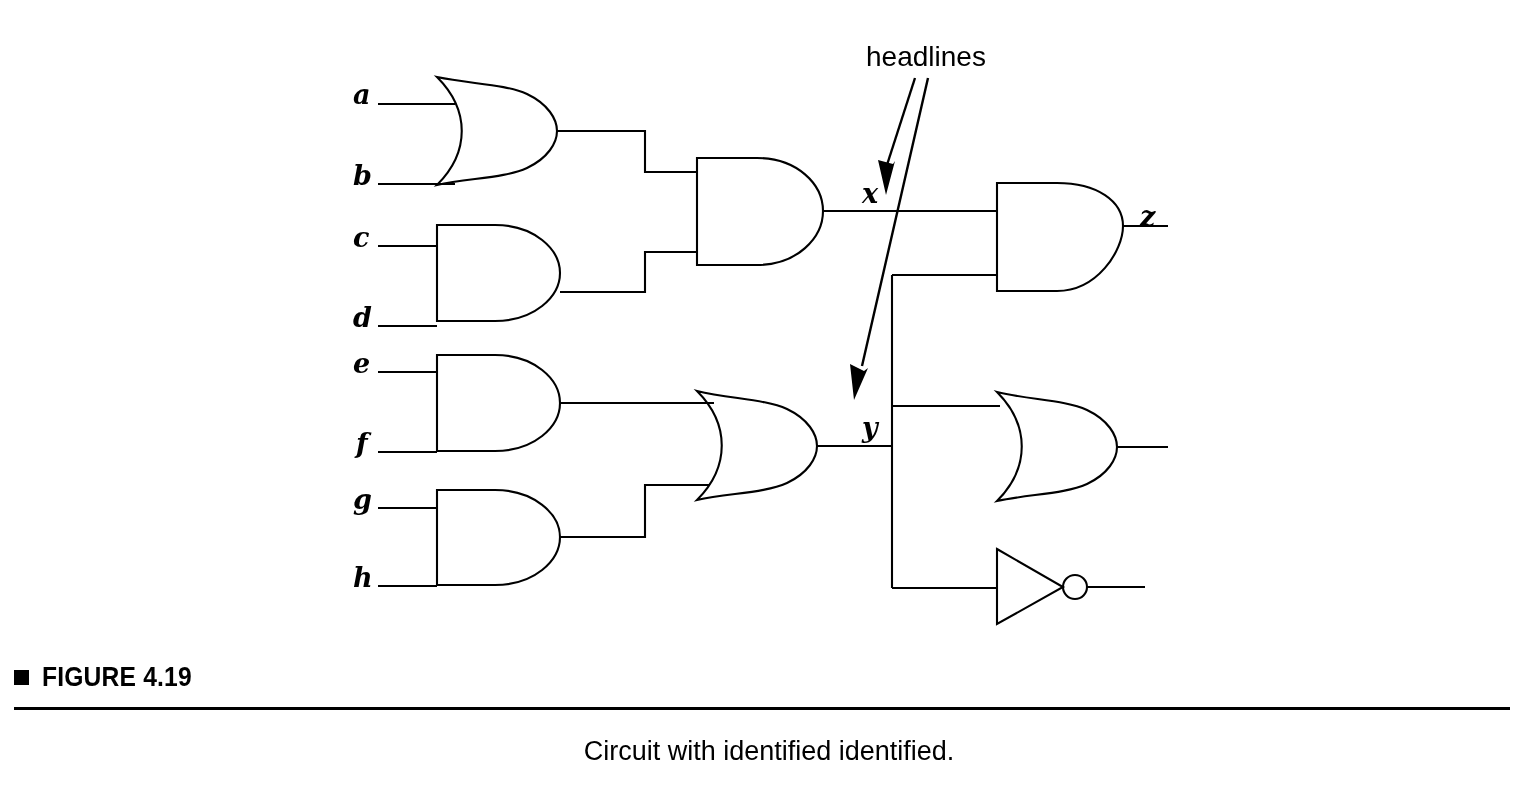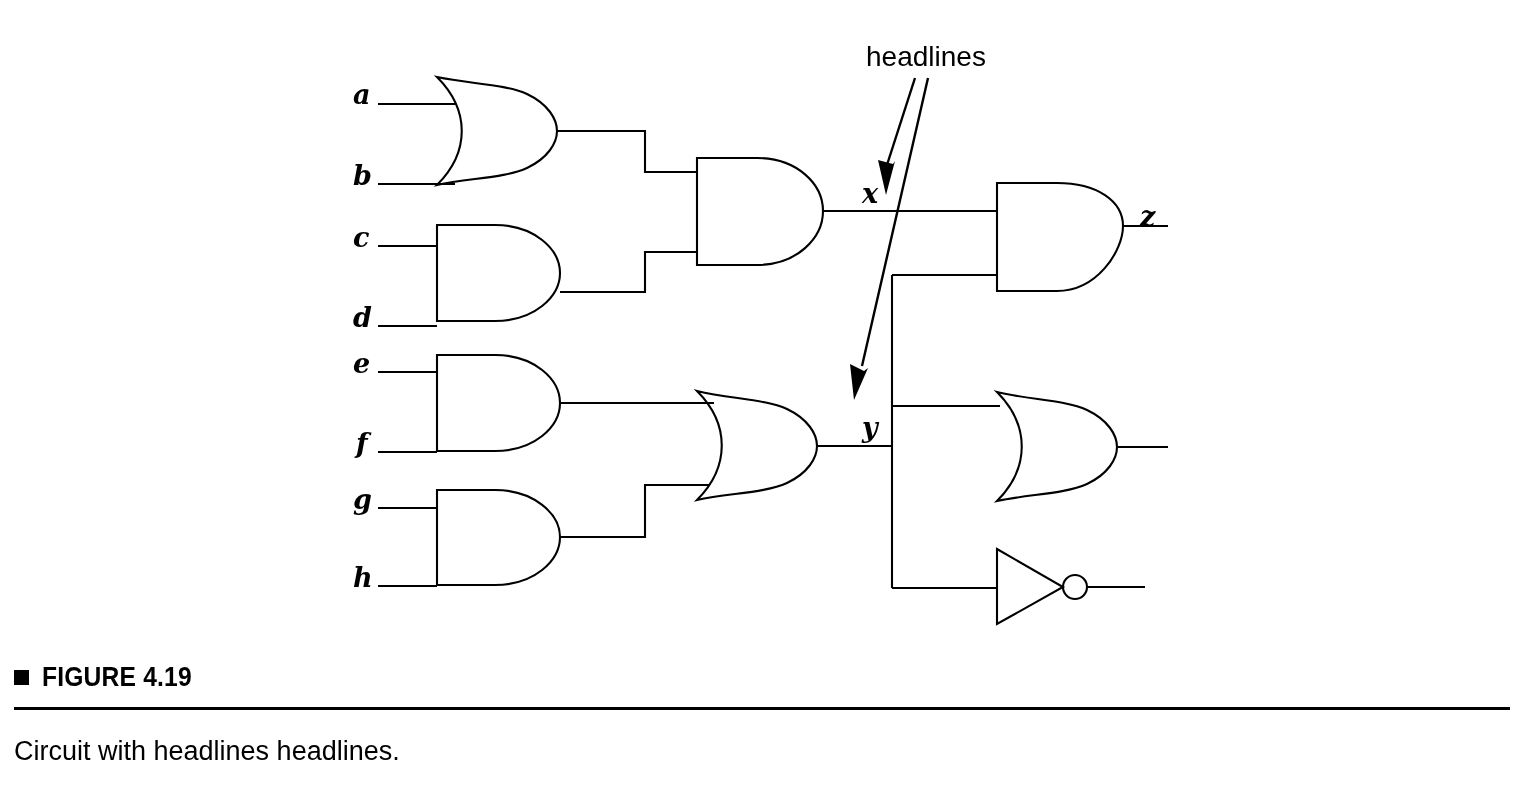--- a/index.html
+++ b/index.html
@@ -55,20 +55,21 @@
   .callout-label {
     font-family: "Liberation Sans", sans-serif;
     font-size: 28px;
     fill: #000000;
   }
   .caption-block {
     position: absolute;
     left: 0;
     top: 655px;
     width: 1524px;
+    text-align: center;
   }
   .figure-heading {
     display: flex;
     align-items: center;
     gap: 13px;
     padding: 0 0 0 14px;
     height: 44px;
   }
   .figure-bullet {
     width: 15px;
@@ -191,16 +192,16 @@
     <text class="signal-label" x="1140" y="226">z</text>
 
   </svg>
 
   <div class="caption-block">
     <div class="figure-heading">
       <span class="figure-bullet"></span>
       <span class="figure-number">FIGURE 4.19</span>
     </div>
     <div class="caption-rule"></div>
-    <div class="caption-text">Circuit with headlines headlines.</div>
+    <div class="caption-text">Circuit with identified identified.</div>
   </div>
 
 </div>
 
 </body></html>

